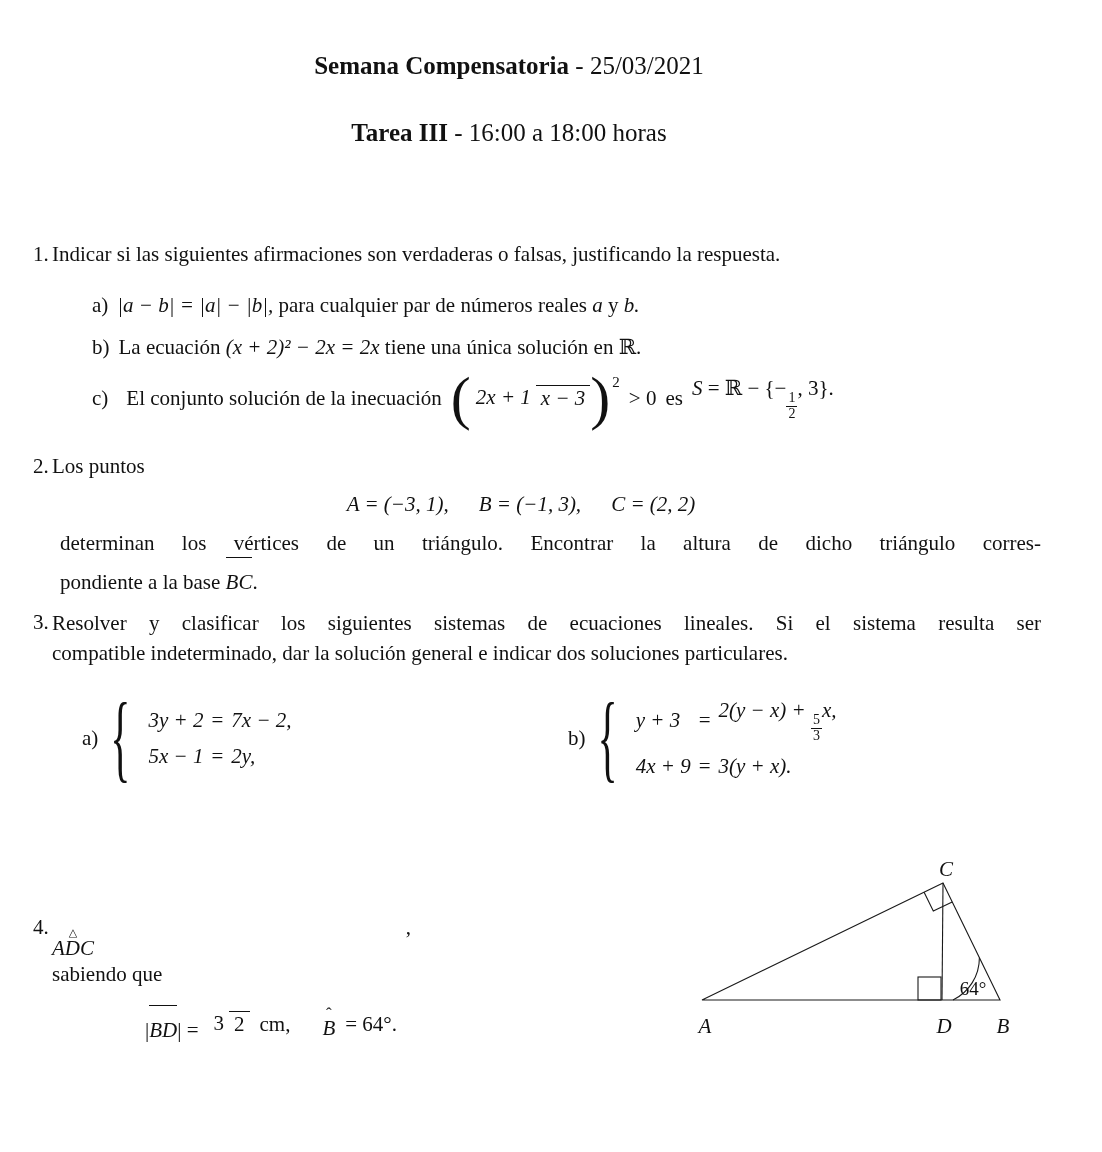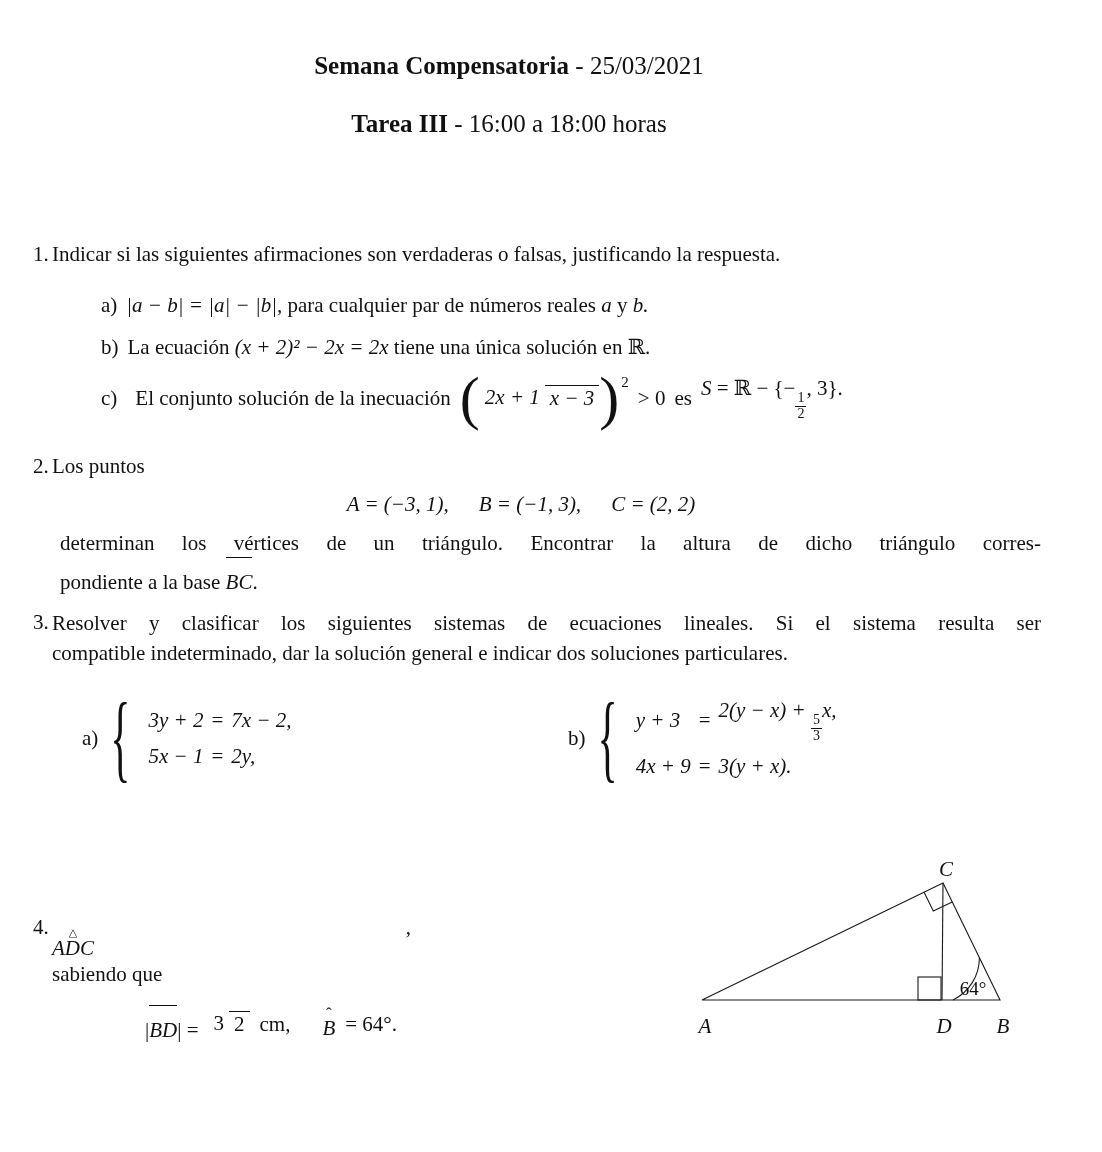--- a/index.html
+++ b/index.html
@@ -4,21 +4,21 @@
 <style>
   html,body{margin:0;padding:0;background:#ffffff;}
   .page{position:relative;width:1102px;height:1152px;background:#fff;overflow:hidden;
         font-family:"Liberation Serif","DejaVu Serif",serif;color:#111;font-size:21px;line-height:28px;border-radius:24px;}
   .abs{position:absolute;}
   .title{position:absolute;left:0;width:1018px;text-align:center;font-size:25px;line-height:32px;}
   .bold{font-weight:bold;}
   .item{position:absolute;left:33px;width:1008px;}
   .num{position:absolute;left:0;top:0;}
   .itext{margin-left:19px;}
-  .sub{position:absolute;left:101px;white-space:nowrap;}
+  .sub{position:absolute;left:92px;white-space:nowrap;}
   .sublabel{margin-right:9px;}
   .mi{font-style:italic;}
   .rm{font-style:normal;}
   .cal{font-style:italic;}
   .jfull{text-align:justify;text-align-last:justify;}
   .ol{display:inline-block;border-top:1.3px solid #111;line-height:1.05;padding-top:13px;}
   
   .ceq{position:absolute;left:16px;width:1010px;text-align:center;}
   .eqpt{margin:0 15px;}
   
@@ -47,21 +47,21 @@
   .eqrow{position:absolute;display:flex;align-items:center;gap:10px;height:52px;white-space:nowrap;justify-content:center;}
   .figure{position:absolute;left:670px;top:828px;width:430px;height:215px;}
   svg text{font-family:"Liberation Serif","DejaVu Serif",serif;fill:#111;}
 </style>
 </head>
 <body>
 
 <div class="page">
 
   <div class="title" style="top:50px"><span class="bold">Semana Compensatoria</span><span> - 25/03/2021</span></div>
-  <div class="title" style="top:108px"><span class="bold">Tarea III</span><span> - 16:00 a 18:00 horas</span></div>
+  <div class="title" style="top:117px"><span class="bold">Tarea III</span><span> - 16:00 a 18:00 horas</span></div>
 
   <div class="item" style="top:240px">
     <span class="num">1.</span>
     <div class="itext">Indicar si las siguientes afirmaciones son verdaderas o falsas, justificando la respuesta.</div>
   </div>
 
   <div class="sub" style="top:291px">
     <span class="sublabel">a)</span><span class="mi">|a − b| = |a| − |b|,</span>
     <span>para cualquier par de números reales</span>
     <span class="mi">a</span>

